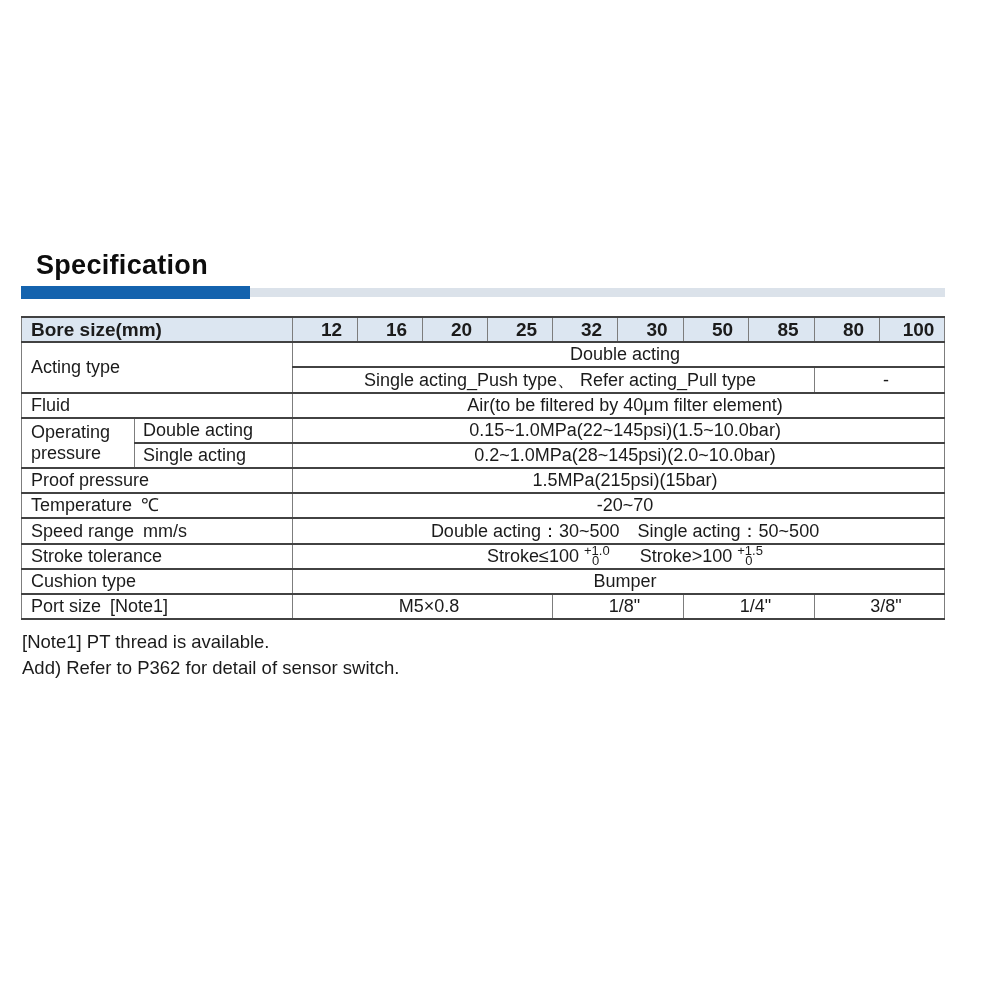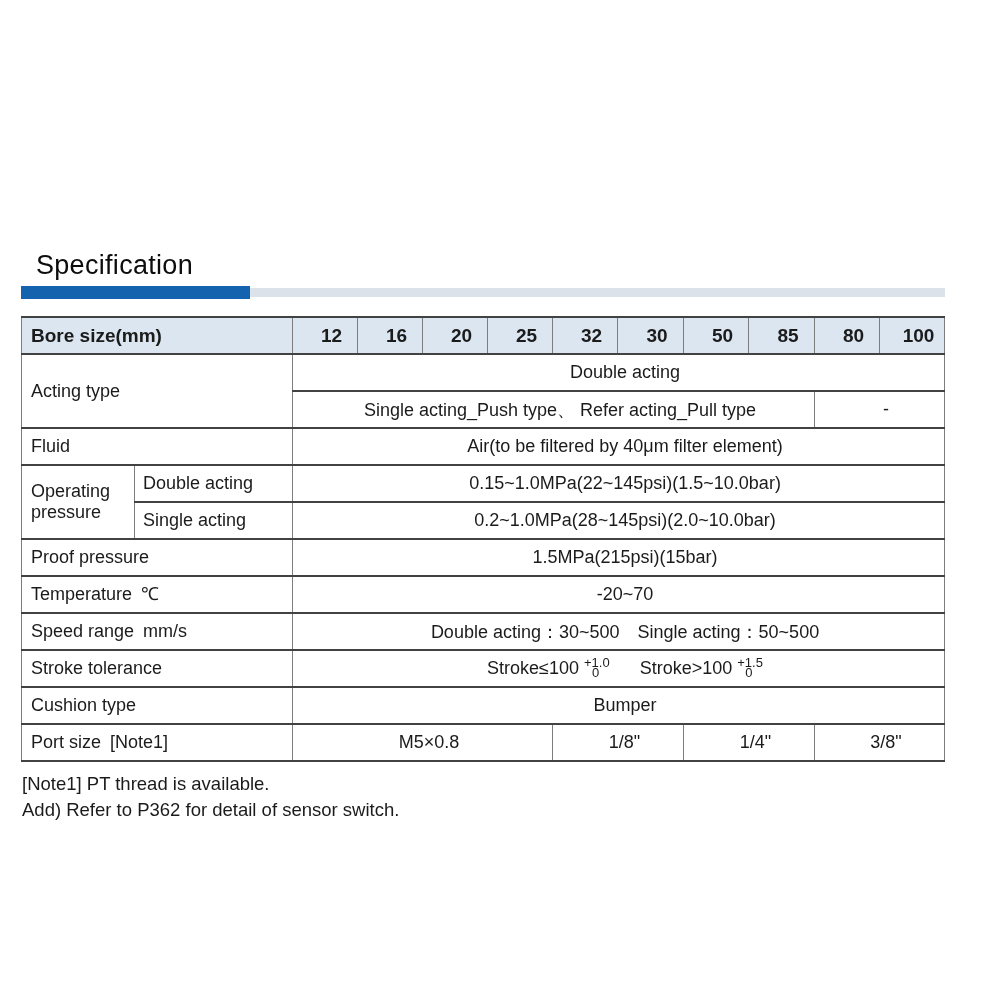--- a/index.html
+++ b/index.html
@@ -12,36 +12,36 @@
   }
   *{box-sizing:border-box;}
   html,body{margin:0;padding:0;}
   body{
     width:1000px;height:1000px;background:#ffffff;
     font-family:"Liberation Sans", sans-serif;color:var(--ink);
     position:relative;overflow:hidden;
   }
   .title{
     margin:251px 8px 0 36px;font-size:27px;line-height:28px;
-    font-weight:normal;color:#0d0d0d;letter-spacing:0.3px;
+    font-weight:bold;color:#0d0d0d;letter-spacing:0.3px;
   }
   .bar-row{margin:7px 0 0 21px;width:924px;height:13px;display:flex;align-items:center;}
   .bar-dark{width:229px;height:13px;background:var(--bar-dark);}
   .bar-light{flex:1;height:9px;background:var(--bar-light);}
 
   table.spec{
     margin:17px 0 0 21px;width:923px;border-collapse:collapse;table-layout:fixed;
     font-size:18px;color:var(--ink);
   }
   th,td{
     border-left:1px solid var(--border-gray);
     border-right:1px solid var(--border-gray);
     border-top:2px solid var(--border-dark);
     border-bottom:2px solid var(--border-dark);
-    height:37px;padding:0 3px;font-weight:normal;
+    height:25px;padding:0 3px;font-weight:normal;
     overflow:hidden;white-space:nowrap;
   }
   tr.hdr th{background:var(--header-bg);font-weight:bold;font-size:19px;}
   .lbl{text-align:left;padding-left:9px;white-space:normal;line-height:1.15;}
   .val{text-align:center;padding-left:16px;}
   .sub{text-align:left;padding-left:8px;}
   .tol{
     display:inline-block;vertical-align:-3px;margin-left:5px;
     text-align:left;font-size:13px;line-height:10px;
   }

